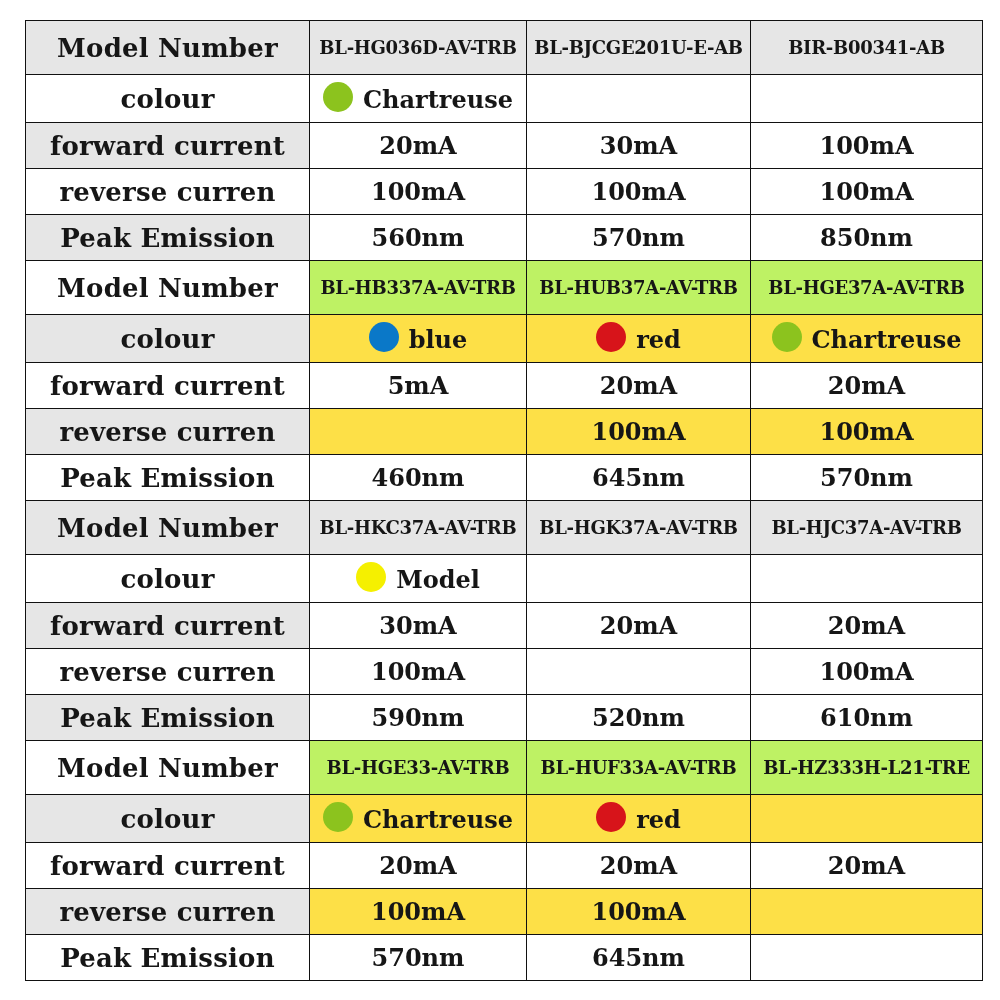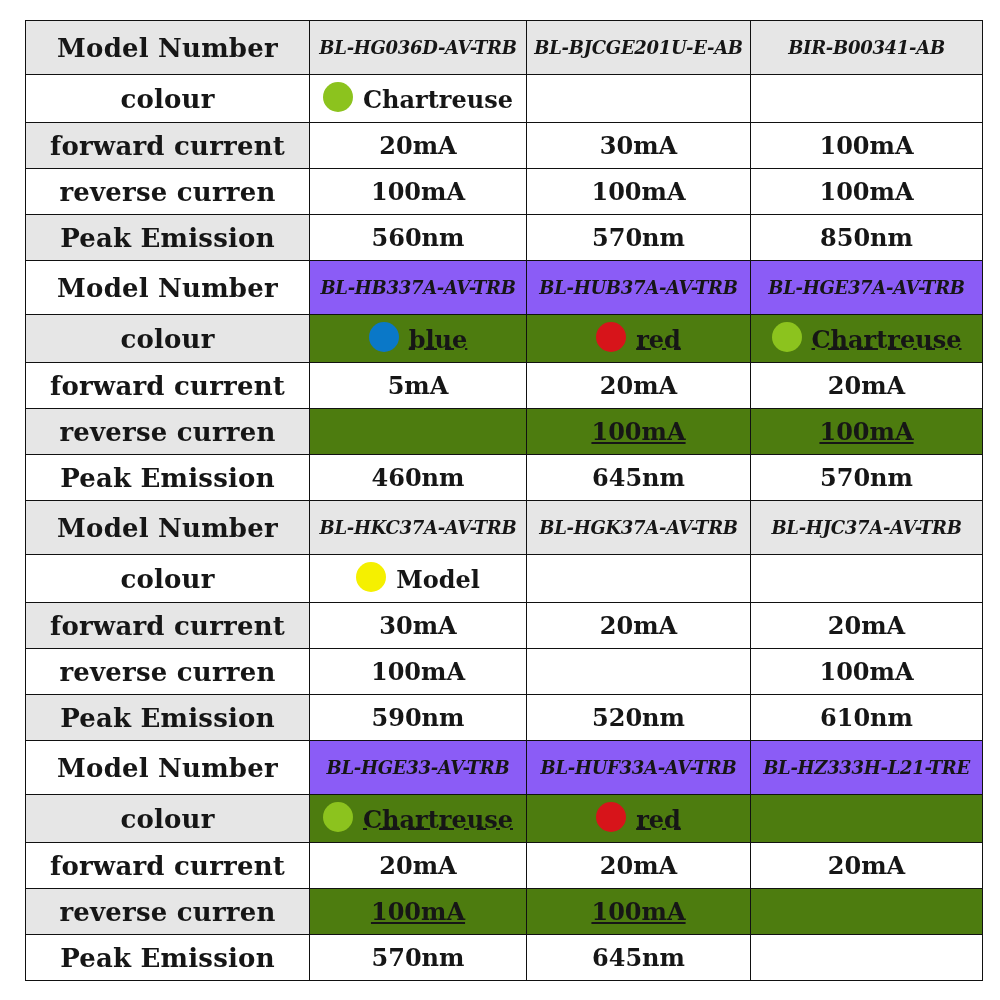--- a/index.html
+++ b/index.html
@@ -5,27 +5,27 @@
   html, body { margin: 0; padding: 0; background: #ffffff; }
   body { width: 1000px; height: 1000px; position: relative; overflow: hidden;
          font-family: "DejaVu Serif", "Liberation Serif", serif; color: #161616; }
   table.spec { position: absolute; left: 25px; top: 20px; width: 957px;
                border-collapse: collapse; table-layout: fixed; }
   table.spec td { border: 1.5px solid #111; text-align: center; vertical-align: middle;
                   padding: 0; overflow: hidden; white-space: nowrap; }
   col.c0 { width: 284px; } col.c1 { width: 217px; } col.c2 { width: 224px; } col.c3 { width: 232px; }
   td.label { font-weight: bold; font-size: 26px; letter-spacing: 0.2px; margin-left: 36px; }
   td.val { font-weight: bold; font-size: 24px; }
-  td.model { font-weight: bold; font-size: 18px; letter-spacing: -0.3px; font-style: italic; }
+  td.model { font-weight: bold; font-size: 18px; letter-spacing: -0.3px; }
   tr.g td { background: #e6e6e6; }
   tr.g2 td.label { background: #e6e6e6; }
-  tr.g2 td.val, tr.g2 td.model { background: #4d7c0f; text-decoration: underline; }
+  tr.g2 td.val, tr.g2 td.model { background: #fde047; }
   tr.w td { background: #ffffff; }
   tr.wm td.label { background: #ffffff; }
-  tr.wm td.model { background: #8b5cf6; margin-top: 16px; }
+  tr.wm td.model { background: #bef264; margin-top: 16px; }
   tr.gc td.label { background: #e6e6e6; }
   tr.gc td.val { background: #ffffff; }
   .dot { display: inline-block; width: 30px; height: 30px; border-radius: 50%;
          vertical-align: middle; margin-right: 10px; position: relative; top: -2px; }
   .cname { vertical-align: middle; }
 </style>
 </head>
 <body>
 
 <table class="spec">

